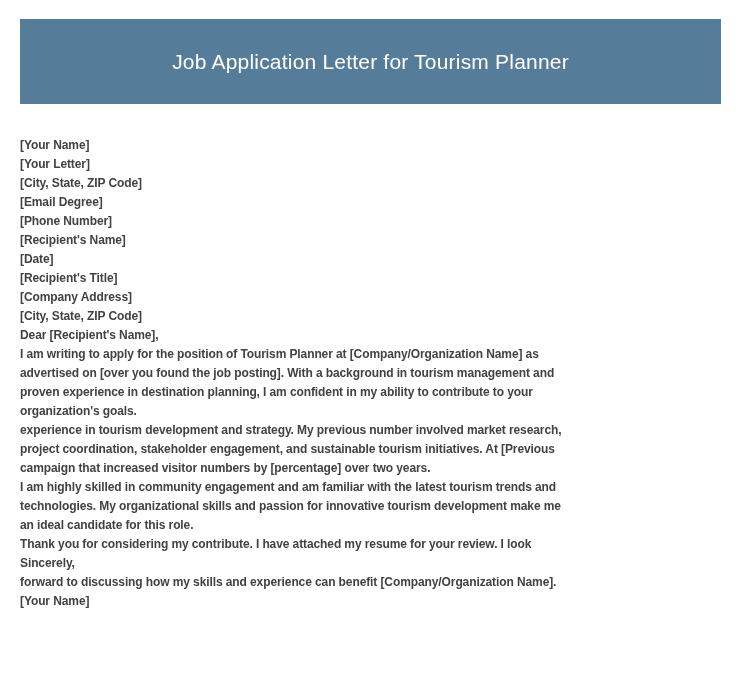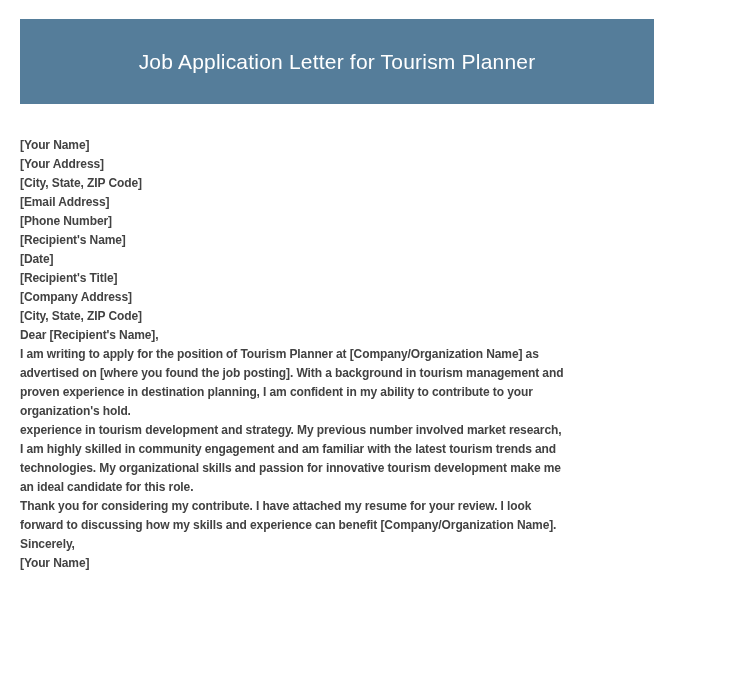--- a/index.html
+++ b/index.html
@@ -12,21 +12,21 @@
     position: relative;
     width: 740px;
     height: 686px;
     background: #ffffff;
     overflow: hidden;
   }
   .band {
     position: absolute;
     left: 20px;
     top: 19px;
-    width: 634px;
+    width: 701px;
     height: 85px;
     display: flex;
     align-items: center;
     justify-content: center;
   }
   .band h1 {
     margin: 0;
     font-size: 21px;
     font-weight: 500;
     letter-spacing: 0.2px;
@@ -47,36 +47,38 @@
 </style>
 </head>
 <body>
 
 <div class="page" style="background: rgb(255, 255, 255);">
   <header class="band" style="background: rgb(85, 125, 154);">
     <h1 style="color: rgb(255, 255, 255);">Job Application Letter for Tourism Planner</h1>
   </header>
   <main class="letter" style="color: rgb(66, 66, 66);">
       <div class="line">[Your Name]</div>
-      <div class="line">[Your Address]</div>
+      <div class="line">[Your Letter]</div>
       <div class="line">[City, State, ZIP Code]</div>
-      <div class="line">[Email Address]</div>
+      <div class="line">[Email Degree]</div>
       <div class="line">[Phone Number]</div>
       <div class="line">[Recipient's Name]</div>
       <div class="line">[Date]</div>
       <div class="line">[Recipient's Title]</div>
       <div class="line">[Company Address]</div>
       <div class="line">[City, State, ZIP Code]</div>
       <div class="line">Dear [Recipient's Name],</div>
       <div class="line">I am writing to apply for the position of Tourism Planner at [Company/Organization Name] as</div>
-      <div class="line">advertised on [where you found the job posting]. With a background in tourism management and</div>
+      <div class="line">advertised on [over you found the job posting]. With a background in tourism management and</div>
       <div class="line">proven experience in destination planning, I am confident in my ability to contribute to your</div>
-      <div class="line">organization's hold.</div>
+      <div class="line">organization's goals.</div>
       <div class="line">experience in tourism development and strategy. My previous number involved market research,</div>
+      <div class="line">project coordination, stakeholder engagement, and sustainable tourism initiatives. At [Previous</div>
+      <div class="line">campaign that increased visitor numbers by [percentage] over two years.</div>
       <div class="line">I am highly skilled in community engagement and am familiar with the latest tourism trends and</div>
       <div class="line">technologies. My organizational skills and passion for innovative tourism development make me</div>
       <div class="line">an ideal candidate for this role.</div>
       <div class="line">Thank you for considering my contribute. I have attached my resume for your review. I look</div>
+      <div class="line">Sincerely,</div>
       <div class="line">forward to discussing how my skills and experience can benefit [Company/Organization Name].</div>
-      <div class="line">Sincerely,</div>
       <div class="line">[Your Name]</div>
     </main>
 </div>
 
 </body></html>

